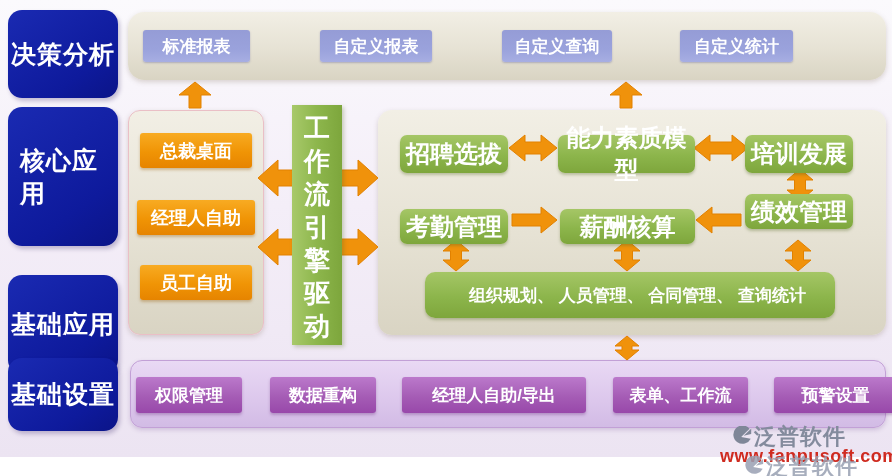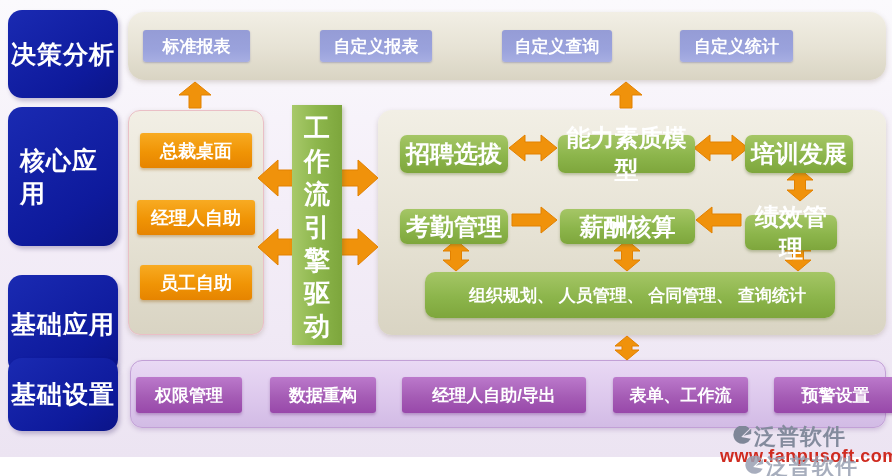--- a/index.html
+++ b/index.html
@@ -112,21 +112,21 @@
       <span style="display:block">擎</span>
       <span style="display:block">驱</span>
       <span style="display:block">动</span>
     </div>
 
   <div class="abs flex btn green" style="left:400px;top:129px;width:108px;height:38px;">招聘选拔</div>
   <div class="abs flex btn green" style="left:558px;top:129px;width:137px;height:38px;">能力素质模型</div>
   <div class="abs flex btn green" style="left:745px;top:129px;width:108px;height:38px;">培训发展</div>
   <div class="abs flex btn green" style="left:400px;top:203px;width:108px;height:35px;">考勤管理</div>
   <div class="abs flex btn green" style="left:560px;top:203px;width:135px;height:35px;">薪酬核算</div>
-  <div class="abs flex btn green" style="left:745px;top:209px;width:92px;height:35px;">绩效管理</div>
+  <div class="abs flex btn green" style="left:745px;top:188px;width:108px;height:35px;">绩效管理</div>
   <div class="abs flex btn greenbar" style="left:425px;top:272px;width:410px;height:46px;padding-left:15px;">组织规划、 人员管理、 合同管理、 查询统计</div>
 
   <div class="abs purplepanel" style="left:130px;top:360px;width:756px;height:68px;"></div>
   <div class="abs flex btn purple" style="left:136px;top:377px;width:106px;height:36px;">权限管理</div>
   <div class="abs flex btn purple" style="left:270px;top:377px;width:106px;height:36px;">数据重构</div>
   <div class="abs flex btn purple" style="left:402px;top:377px;width:184px;height:36px;">经理人自助/导出</div>
   <div class="abs flex btn purple" style="left:613px;top:377px;width:135px;height:36px;">表单、工作流</div>
   <div class="abs flex btn purple" style="left:774px;top:377px;width:123px;height:36px;">预警设置</div>
 
   <div class="wm">

